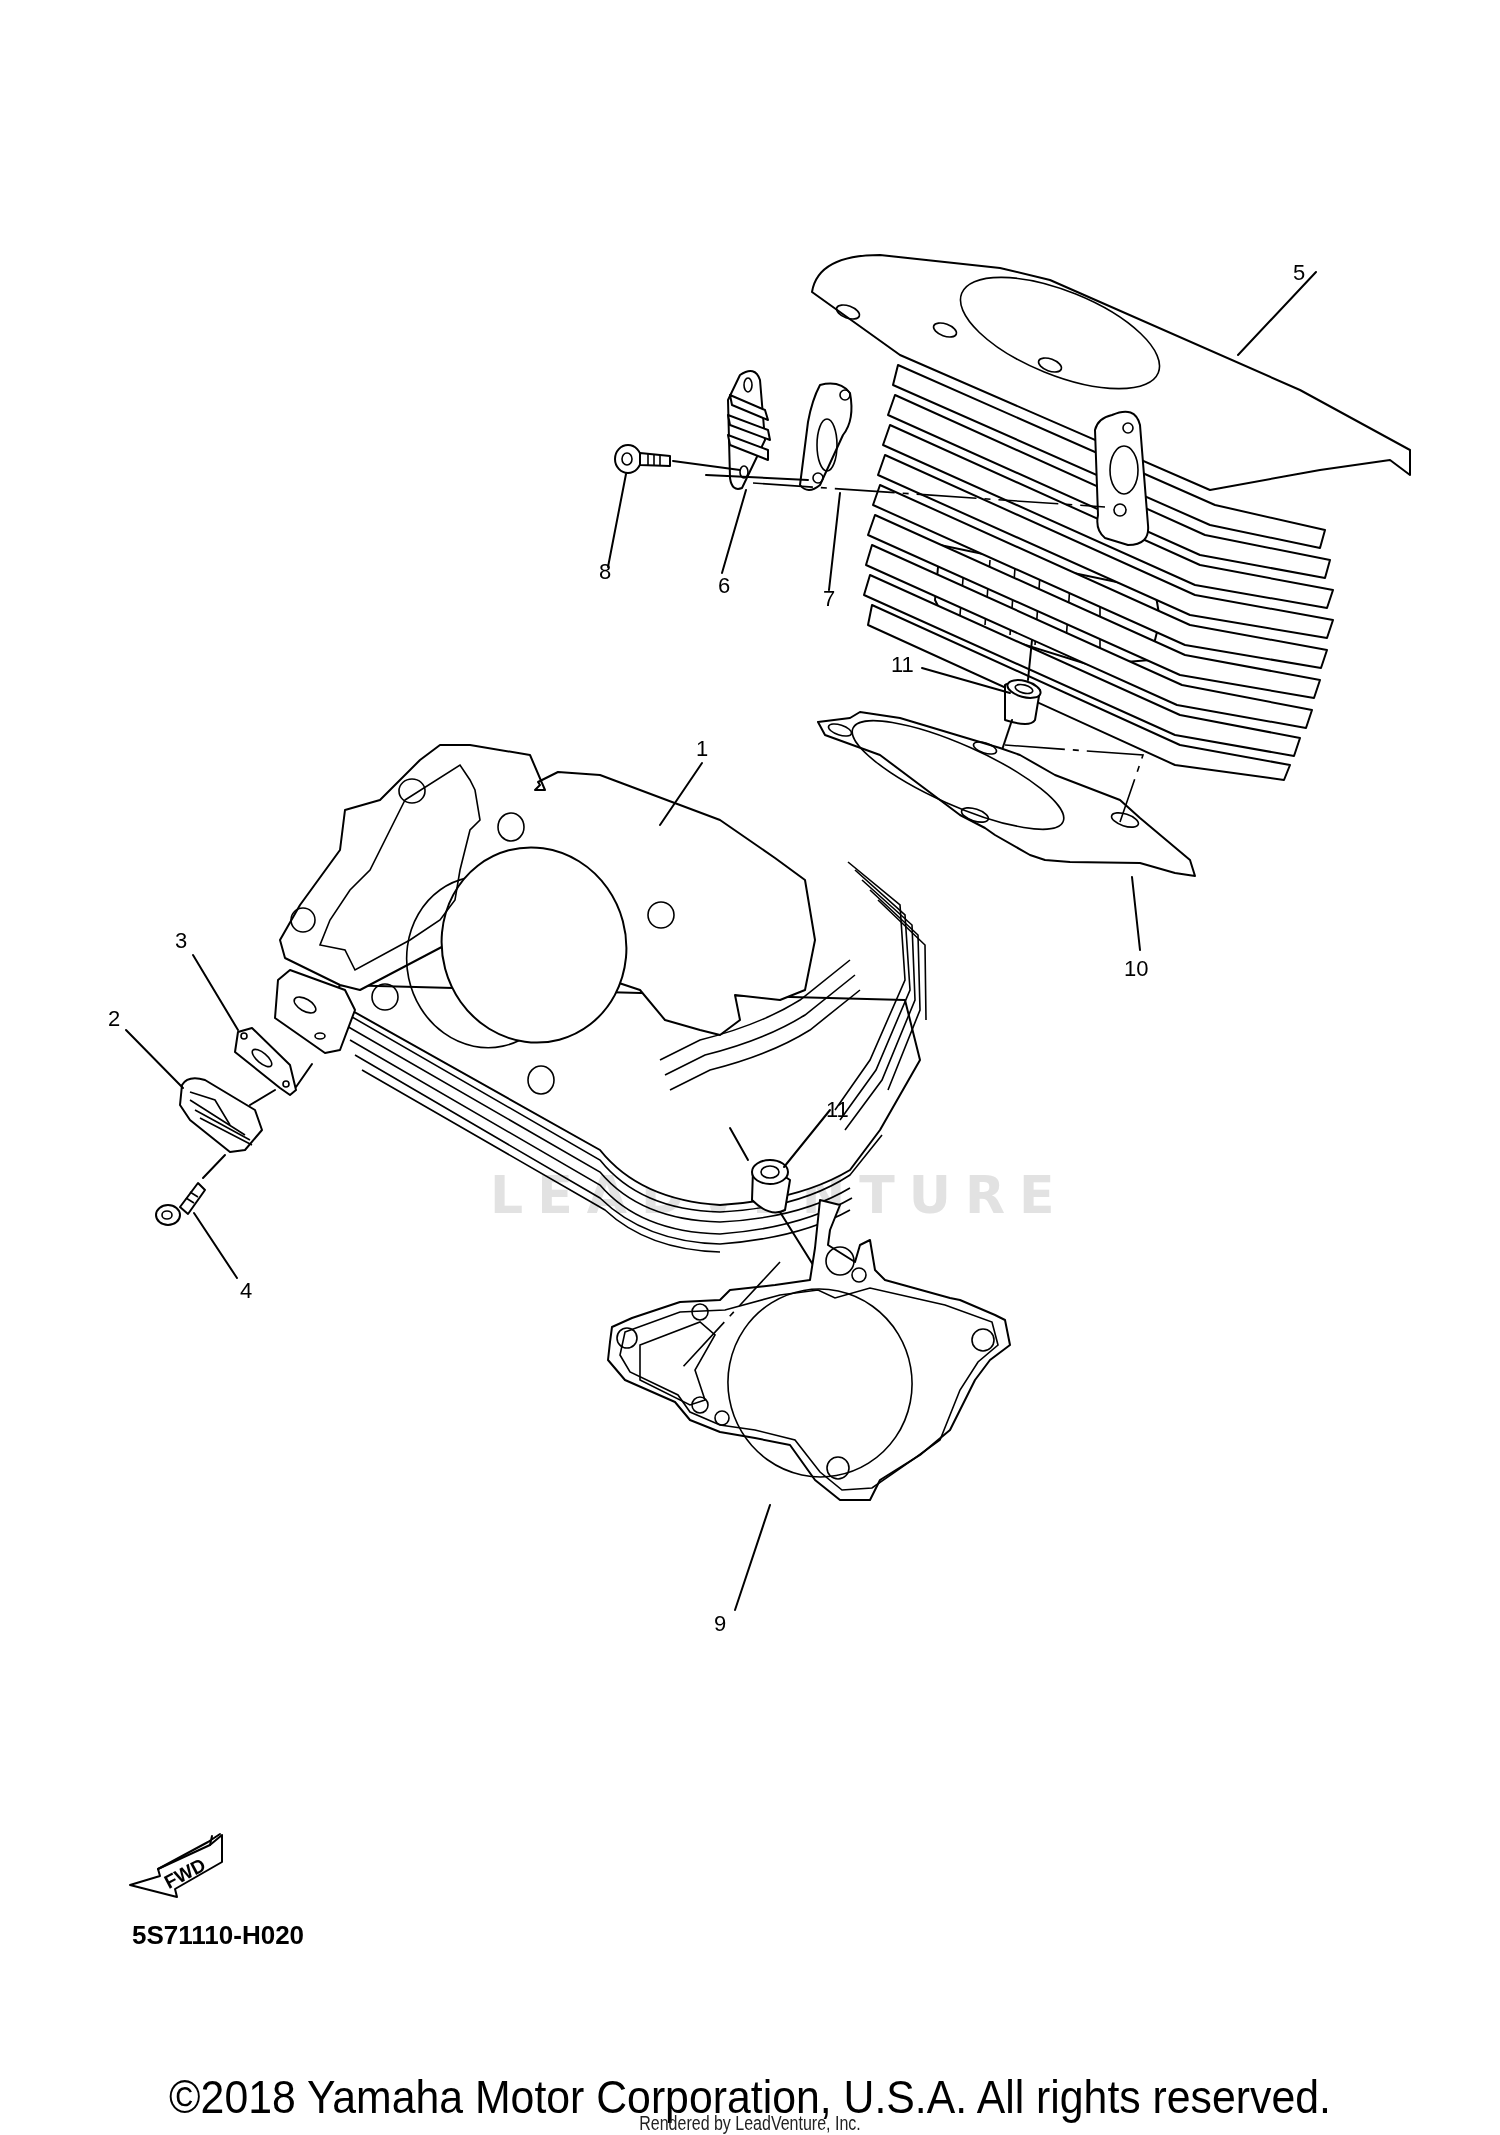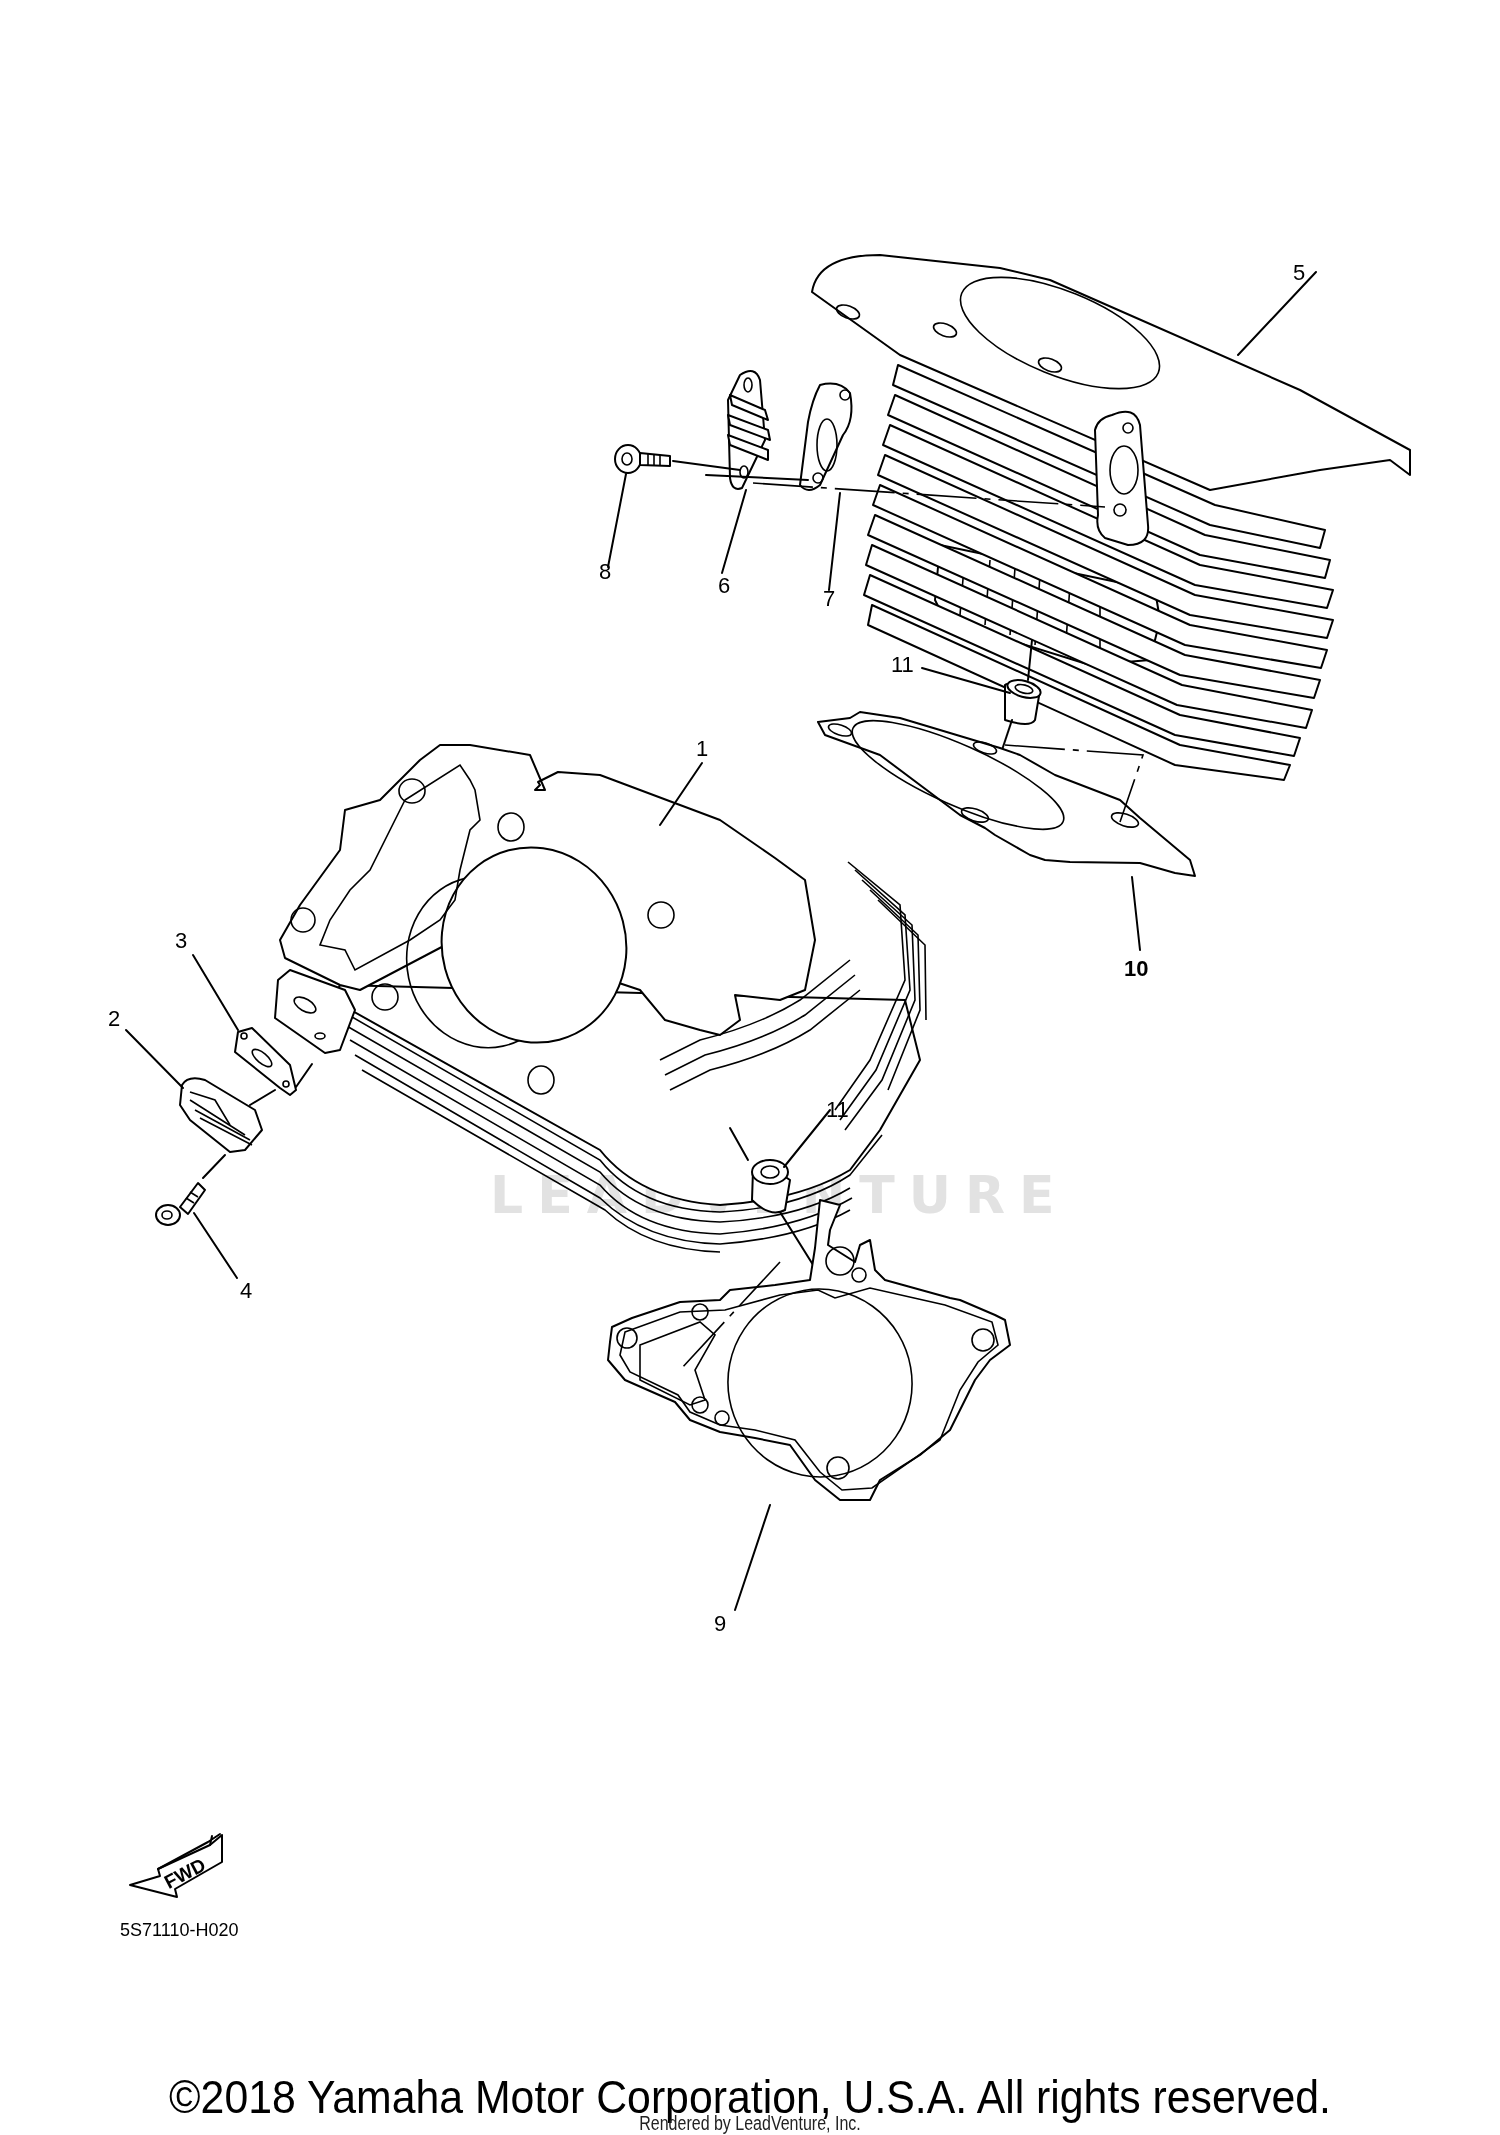--- a/index.html
+++ b/index.html
@@ -1,20 +1,20 @@
 <!DOCTYPE html>
 <html><head>
 <meta charset="utf-8">
 <style>
   html, body { margin: 0; padding: 0; background: #ffffff; }
   body { width: 1500px; height: 2135px; position: relative; overflow: hidden; font-family: "Liberation Sans", sans-serif; color: #000; }
   #diagram { position: absolute; left: 0; top: 0; width: 1500px; height: 2135px; }
   .callout { position: absolute; font-family: "Liberation Sans", sans-serif; font-size: 22px; color: #000; line-height: 1; }
   .watermark { position: absolute; left: 490px; top: 1165px; font-family: "DejaVu Sans", sans-serif; font-weight: bold; font-size: 52px; letter-spacing: 14px; color: #e2e2e2; }
-  .diagram-code { position: absolute; left: 120px; top: 1920px; font-size: 18px; font-family: "Liberation Sans", sans-serif; }
+  .diagram-code { position: absolute; left: 132px; top: 1920px; font-size: 26px; font-family: "Liberation Sans", sans-serif; font-weight: bold; }
   .copyright { position: absolute; left: 0; width: 1500px; top: 2070px; text-align: center; font-size: 46px; font-family: "Liberation Sans", sans-serif; transform: scaleX(0.93); transform-origin: center; }
   .rendered-by { position: absolute; left: 0; width: 1500px; top: 2112px; text-align: center; font-size: 20px; font-family: "Liberation Sans", sans-serif; transform: scaleX(0.8); color: #222; }
   svg .ln { fill: none; stroke: #000; stroke-width: 2; stroke-linejoin: round; stroke-linecap: round; }
   svg .thin { fill: none; stroke: #000; stroke-width: 1.6; }
   svg .wf { fill: #fff; stroke: #000; stroke-width: 2; stroke-linejoin: round; }
   svg .dash { fill: none; stroke: #000; stroke-width: 1.6; stroke-dasharray: 60 8 6 8; }
 </style>
 </head>
 <body>
 
@@ -198,19 +198,19 @@
 
 <span class="callout" style="left:696px; top:738px;">1</span>
 <span class="callout" style="left:108px; top:1008px;">2</span>
 <span class="callout" style="left:175px; top:930px;">3</span>
 <span class="callout" style="left:240px; top:1280px;">4</span>
 <span class="callout" style="left:1293px; top:262px;">5</span>
 <span class="callout" style="left:718px; top:575px;">6</span>
 <span class="callout" style="left:823px; top:588px;">7</span>
 <span class="callout" style="left:599px; top:561px;">8</span>
 <span class="callout" style="left:714px; top:1613px;">9</span>
-<span class="callout" style="left:1124px; top:958px;font-weight:bold;">10</span>
+<span class="callout" style="left:1124px; top:958px;">10</span>
 <span class="callout" style="left:891px; top:654px;">11</span>
 <span class="callout" style="left:826px; top:1099px;">11</span>
 
 <div class="diagram-code">5S71110-H020</div>
 <div class="copyright">©2018 Yamaha Motor Corporation, U.S.A. All rights reserved.</div>
 <div class="rendered-by">Rendered by LeadVenture, Inc.</div>
 
 </body></html>

